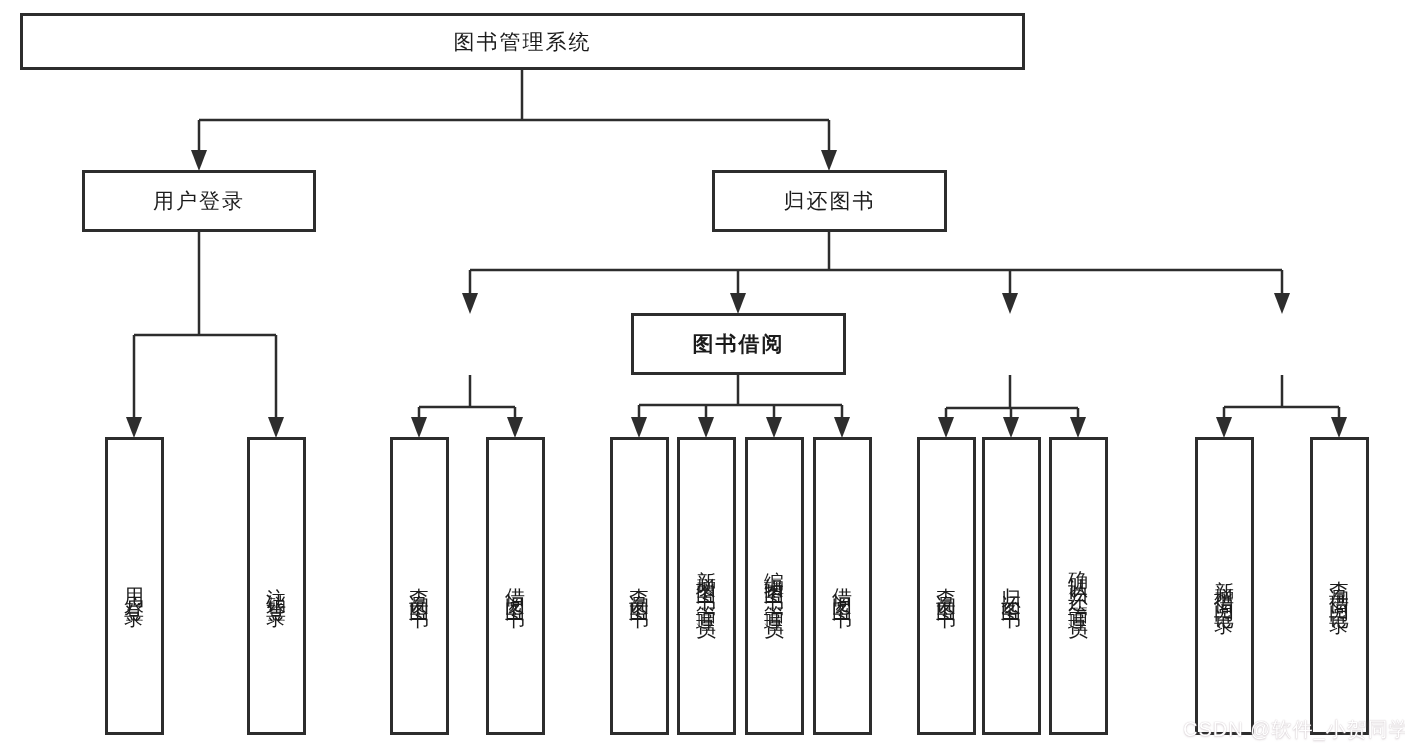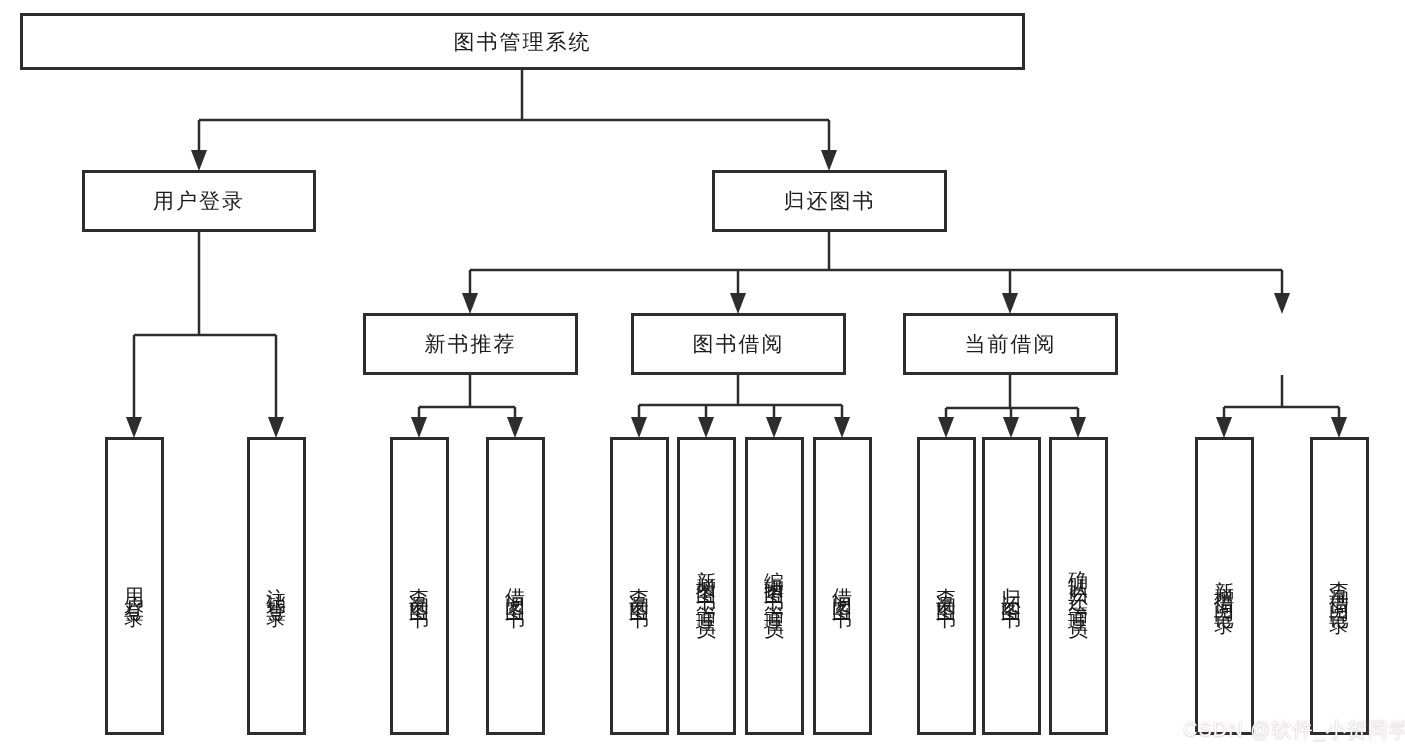--- a/index.html
+++ b/index.html
@@ -106,23 +106,21 @@
       <polygon points="1216,417 1232,417 1224,438"></polygon>
       <polygon points="1331,417 1347,417 1339,438"></polygon>
     </g>
   </svg>
 
   <div class="box" style="left:20px;top:13px;width:1005px;height:57px;">图书管理系统</div>
 
   <div class="box" style="left:82px;top:170px;width:234px;height:62px;">用户登录</div>
   <div class="box" style="left:712px;top:170px;width:235px;height:62px;">归还图书</div>
 
-  <div class="box" style="left:363px;top:313px;width:215px;height:62px;">新书推荐</div>
-  <div class="box" style="left:631px;top:313px;width:215px;height:62px;">图书借阅</div>
-  <div class="box" style="left:903px;top:313px;width:215px;height:62px;">当前借阅</div>
+  <div class="box" style="left:631px;top:313px;width:215px;height:62px;font-weight:bold;">图书借阅</div>
 
   <div class="leaf" style="left:105px;">
     <span class="vtext">用户登录</span>
   </div>
   <div class="leaf" style="left:247px;">
     <span class="vtext">注销登录</span>
   </div>
 
   <div class="leaf" style="left:390px;">
     <span class="vtext">查询图书</span>

